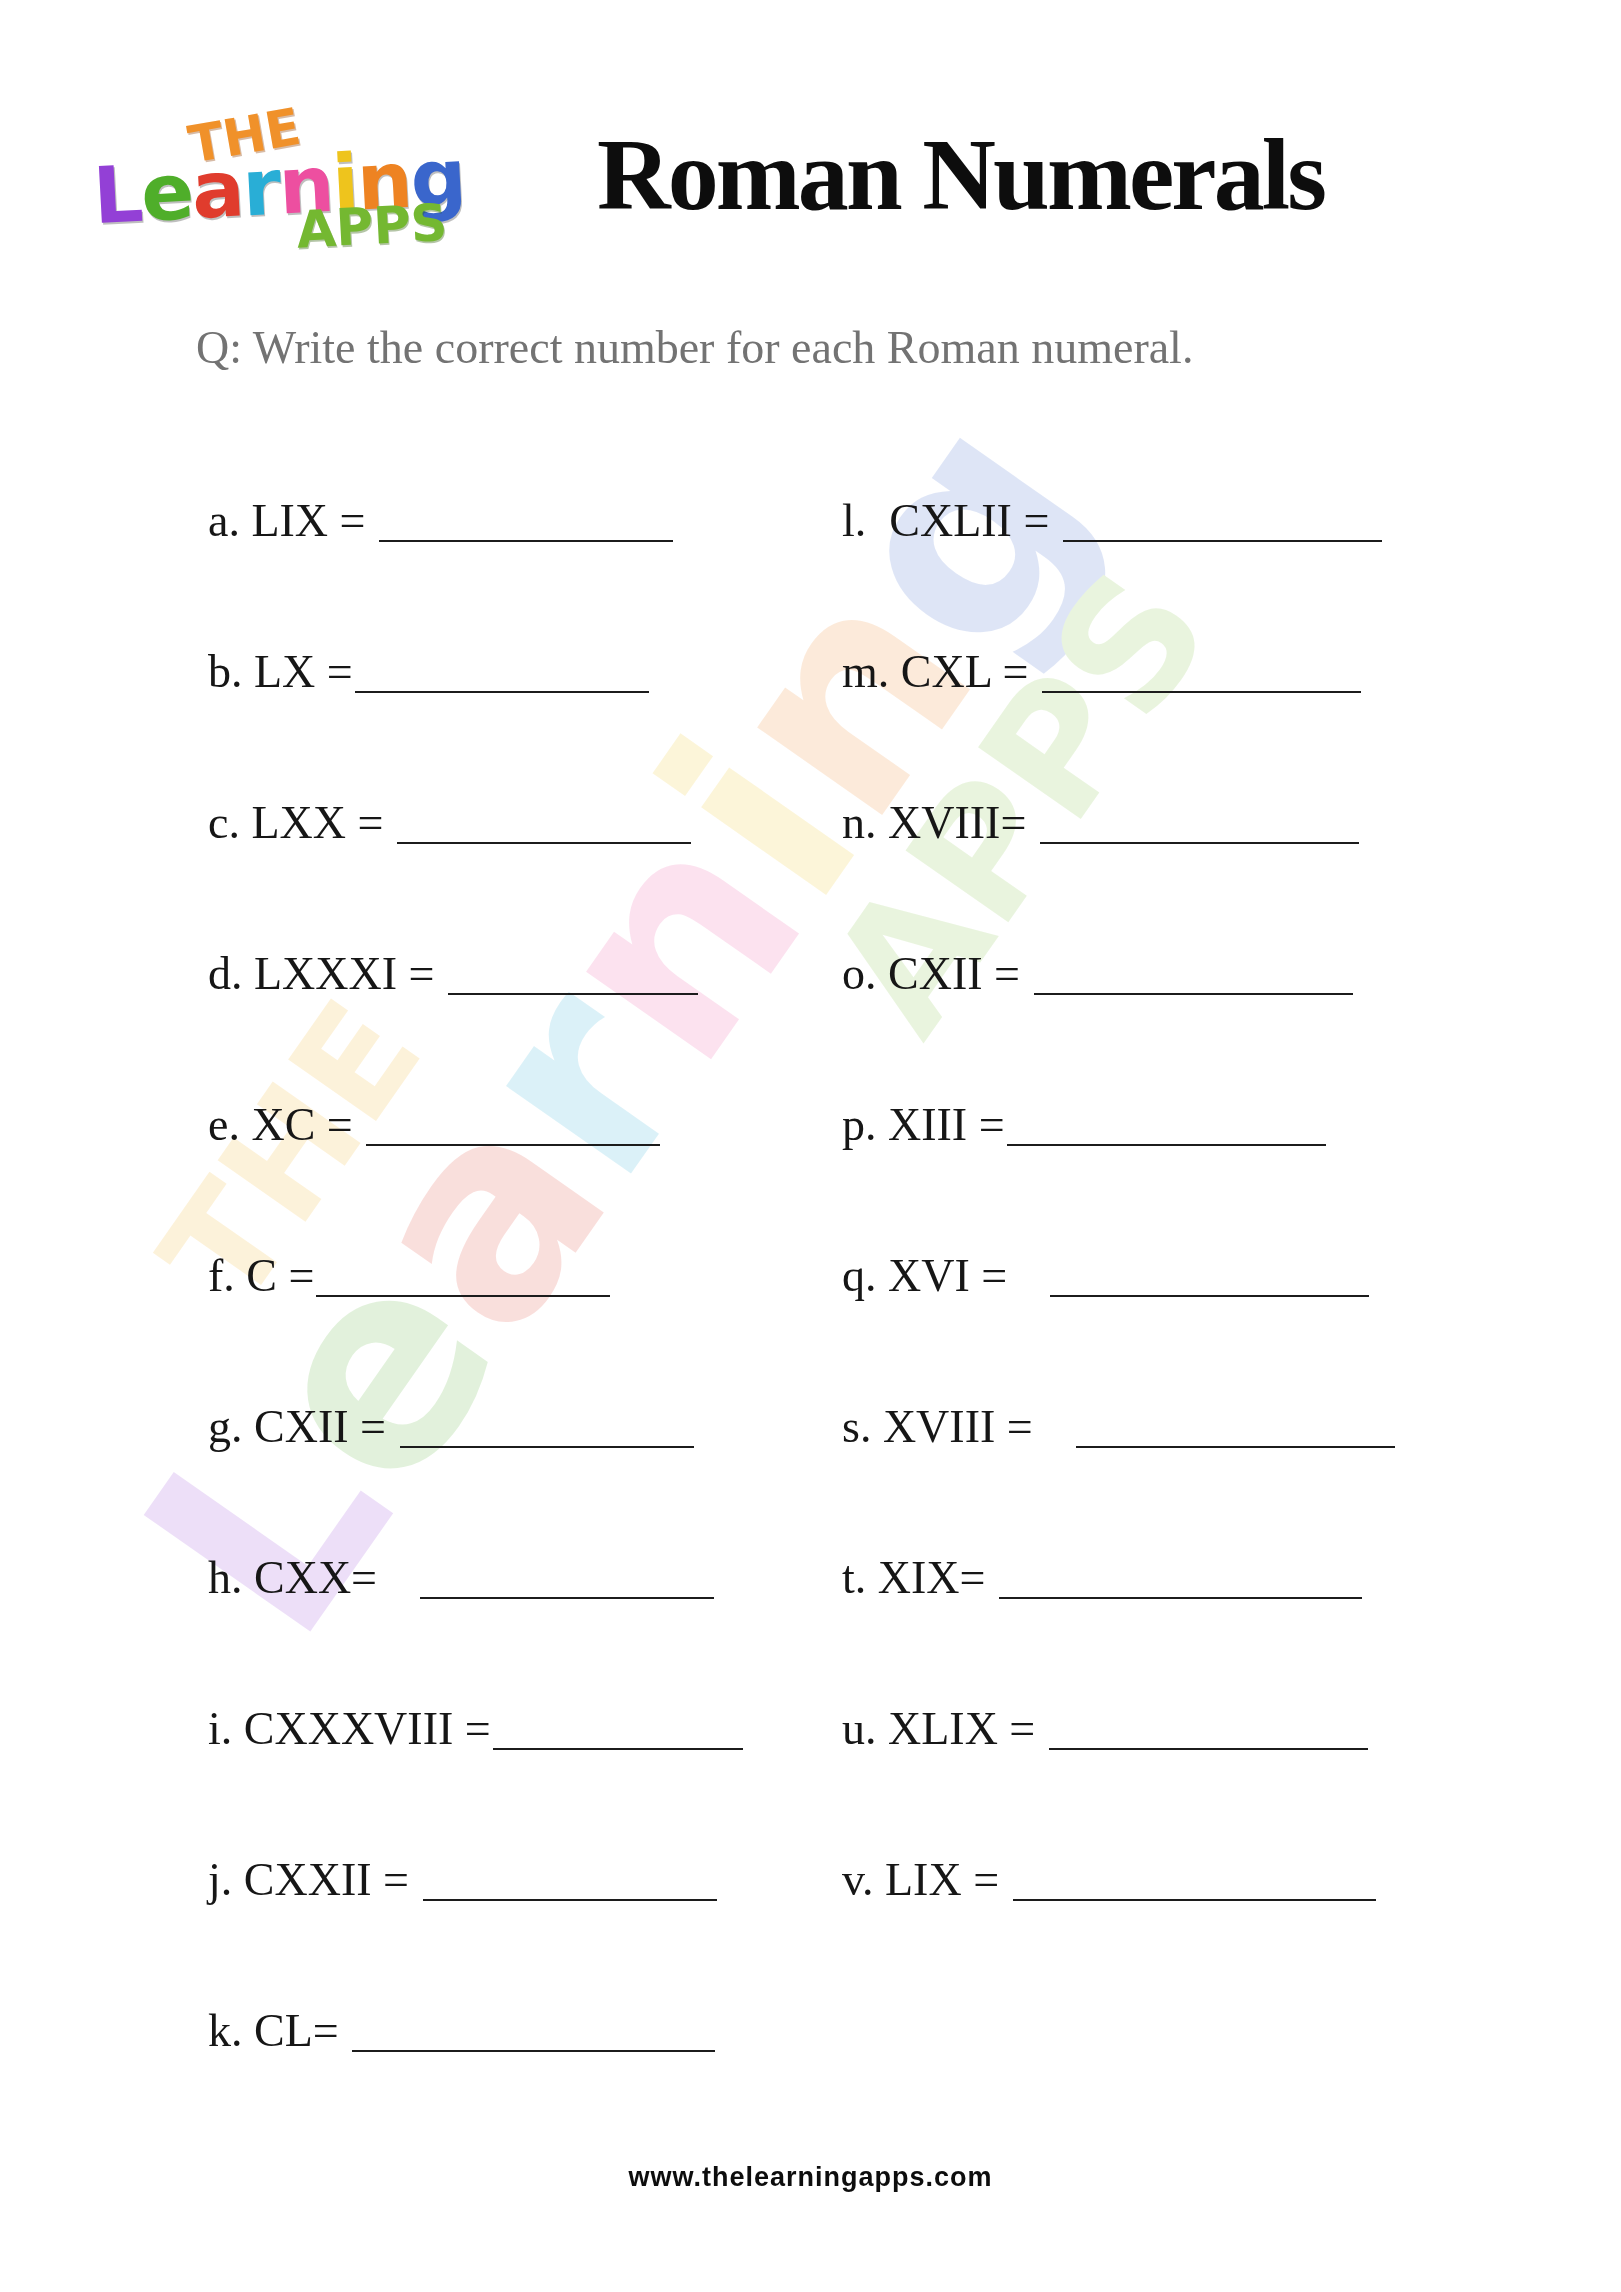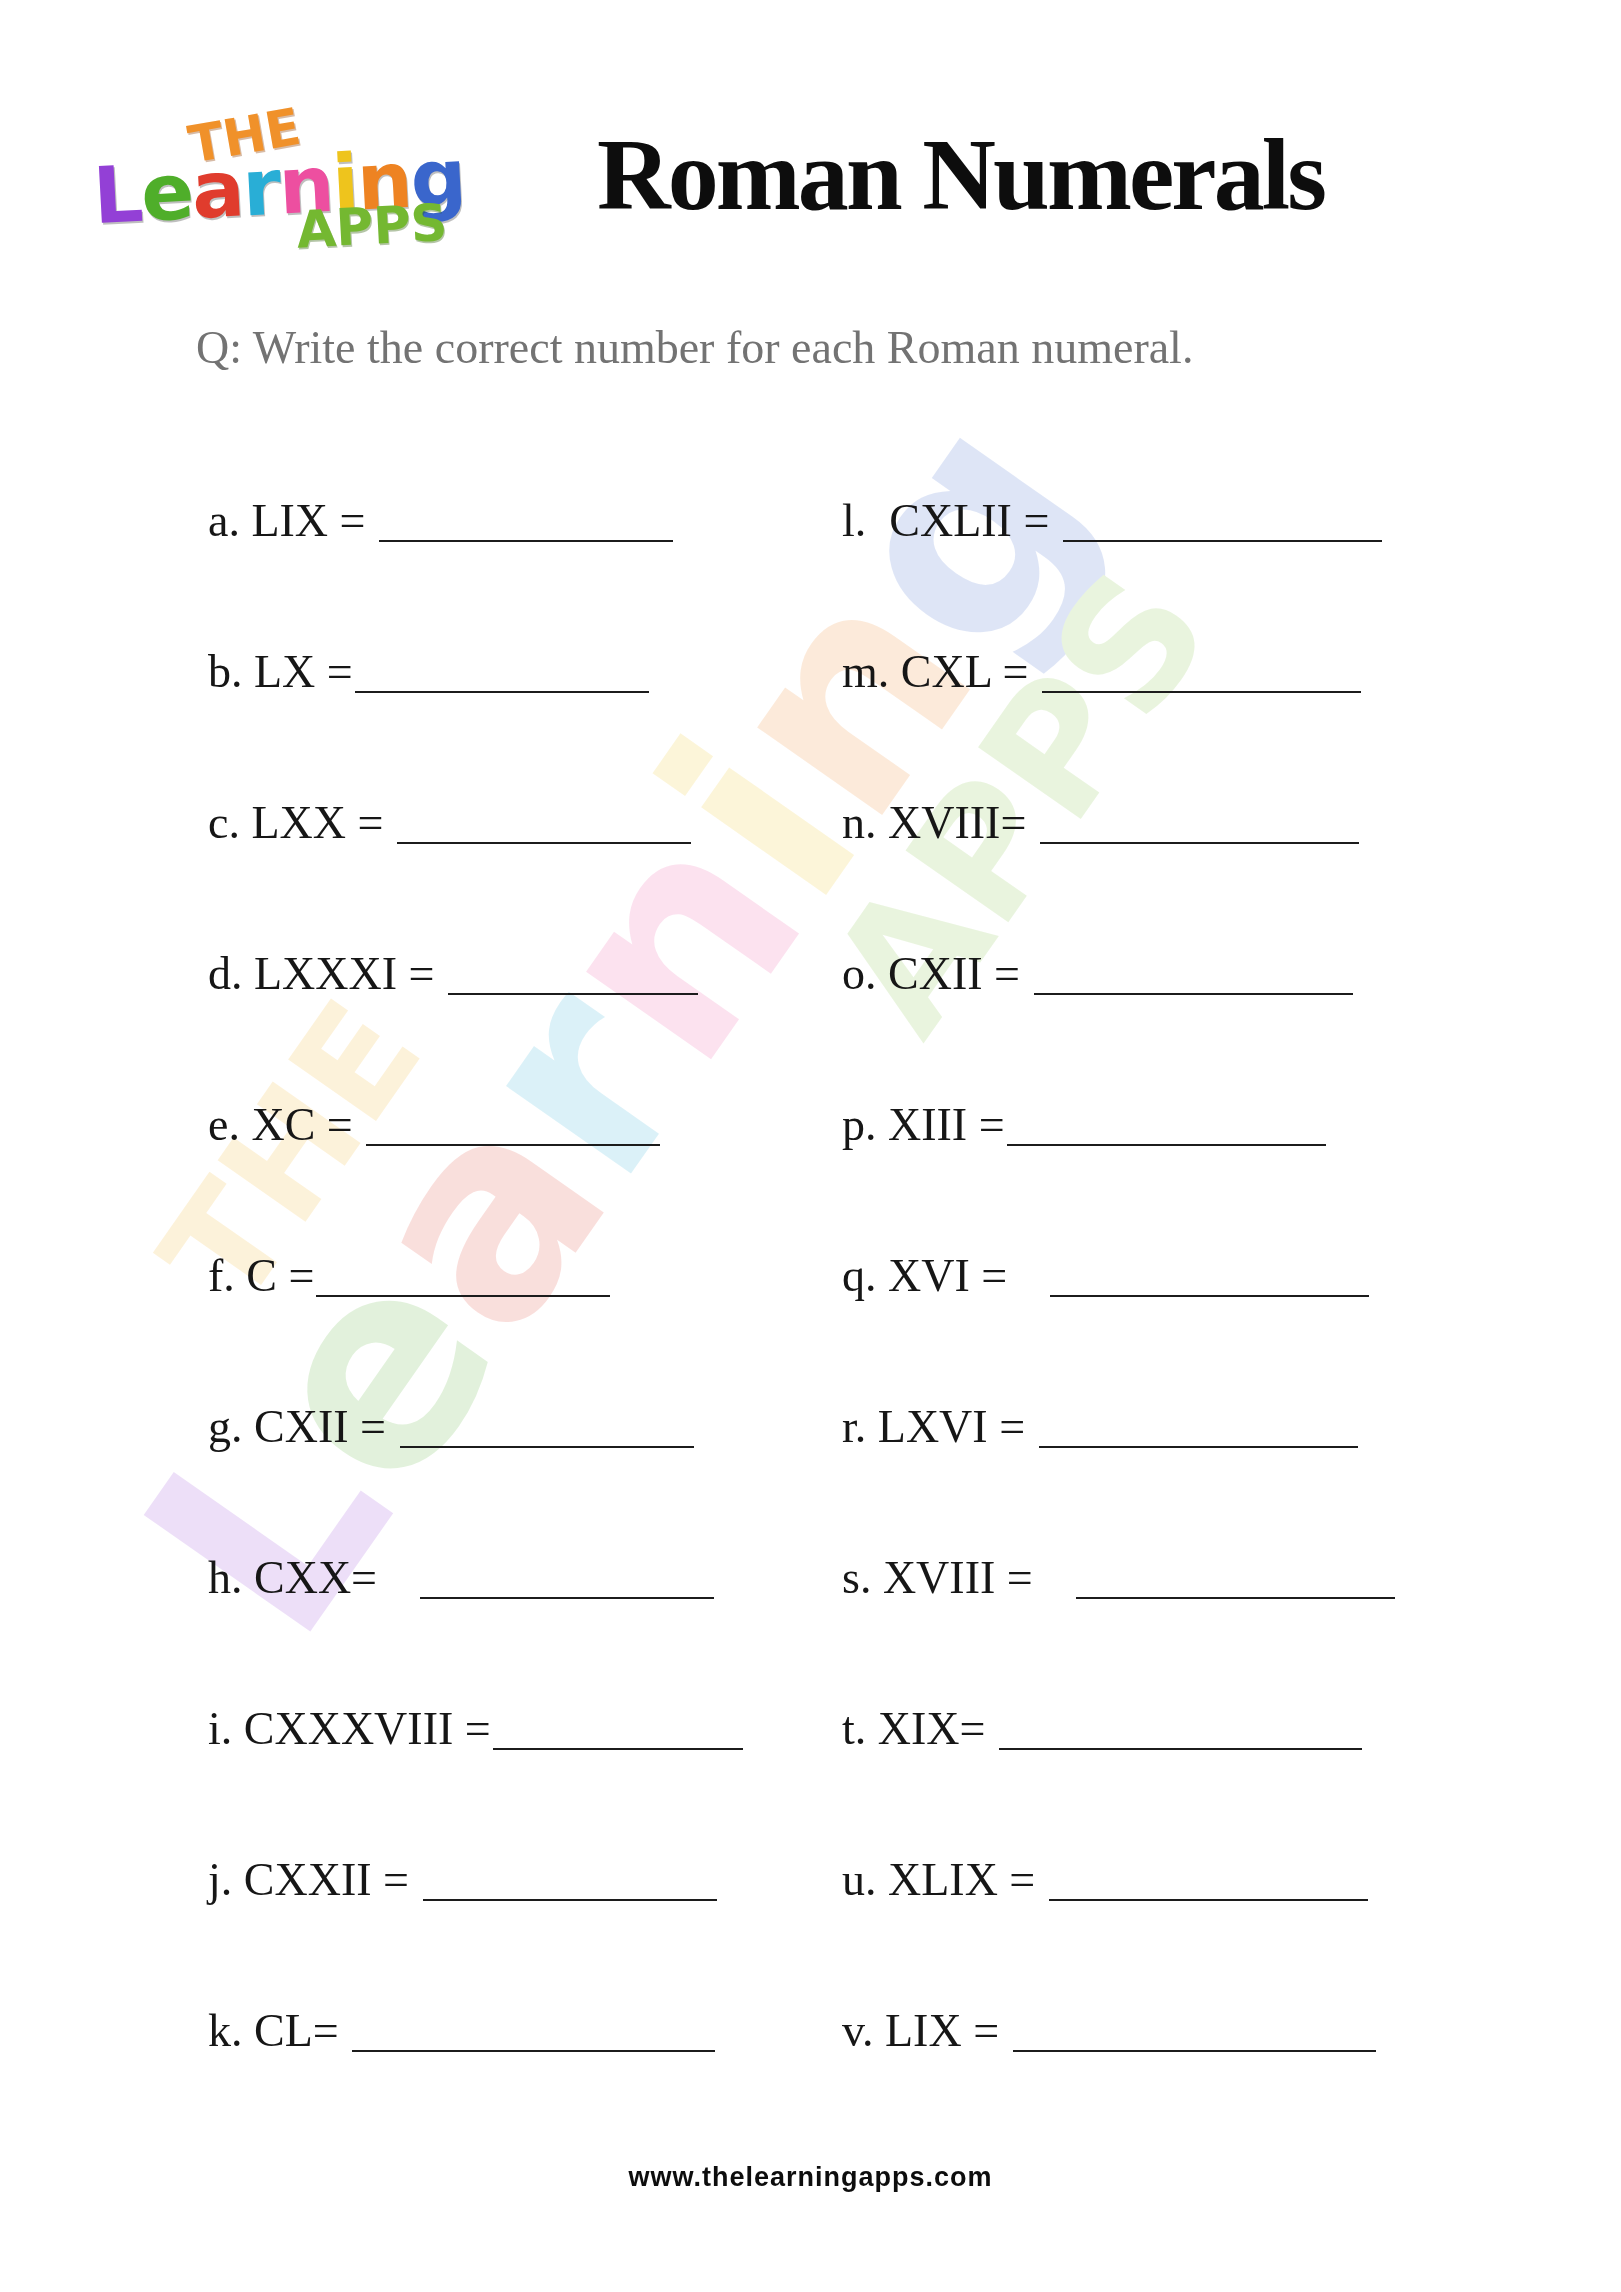--- a/index.html
+++ b/index.html
@@ -120,21 +120,20 @@
   <div class="item"><span class="plabel">k. CL=</span><span class="blank w-lg"></span></div>
 </div>
 
 <div class="col col-right">
   <div class="item"><span class="plabel">l.  CXLII =</span><span class="blank"></span></div>
   <div class="item"><span class="plabel">m. CXL =</span><span class="blank"></span></div>
   <div class="item"><span class="plabel">n. XVIII=</span><span class="blank"></span></div>
   <div class="item"><span class="plabel">o. CXII =</span><span class="blank"></span></div>
   <div class="item"><span class="plabel">p. XIII =</span><span class="blank gap-0"></span></div>
   <div class="item"><span class="plabel">q. XVI =</span><span class="blank gap-lg"></span></div>
-  <div class="item"><span class="plabel">r. LXVI =</span><span class="blank"></span></div>
   <div class="item"><span class="plabel">s. XVIII =</span><span class="blank gap-lg"></span></div>
   <div class="item"><span class="plabel">t. XIX=</span><span class="blank w-lg"></span></div>
   <div class="item"><span class="plabel">u. XLIX =</span><span class="blank"></span></div>
   <div class="item"><span class="plabel">v. LIX =</span><span class="blank w-lg"></span></div>
 </div>
 
 <div class="footer">www.thelearningapps.com</div>
 
 
 </body></html>

